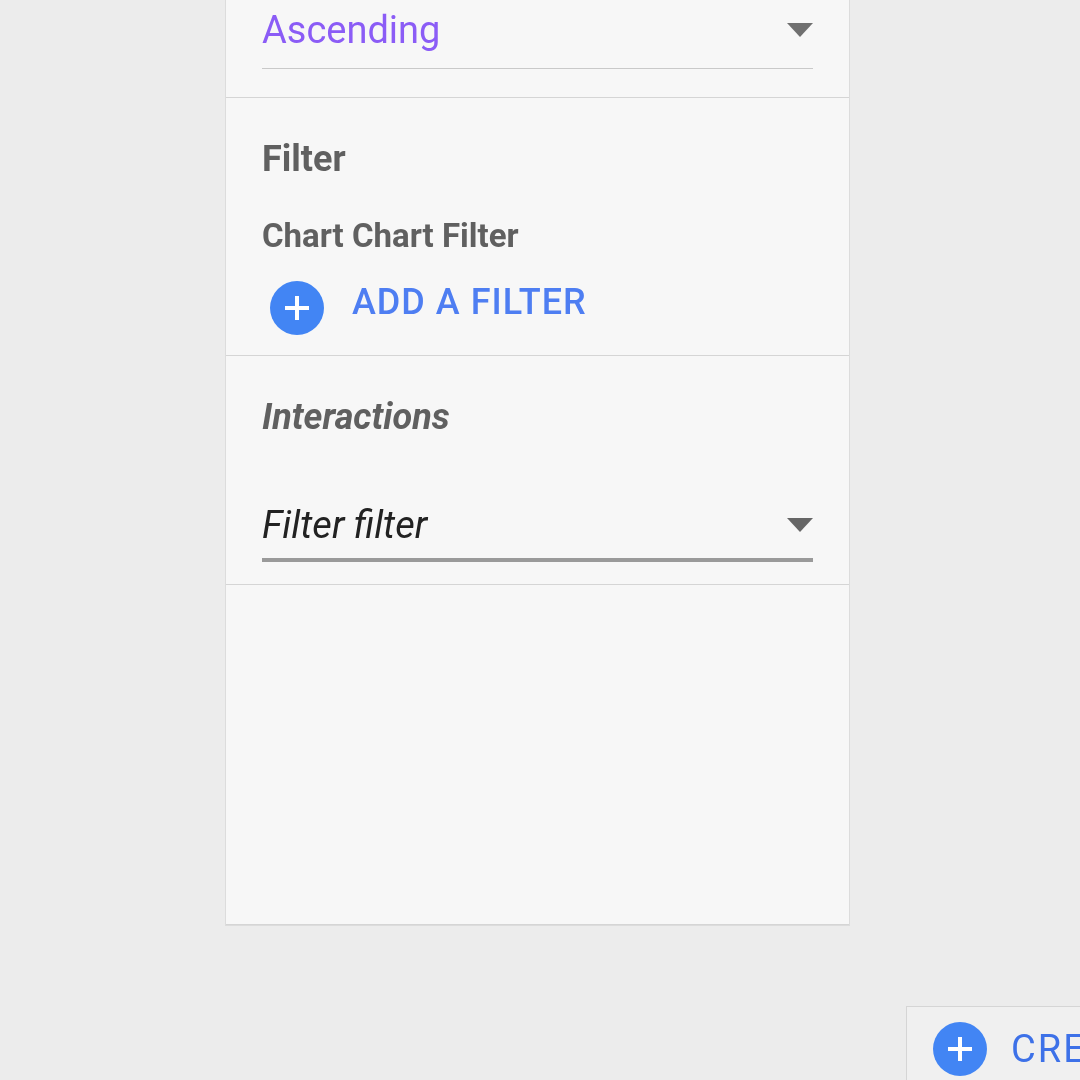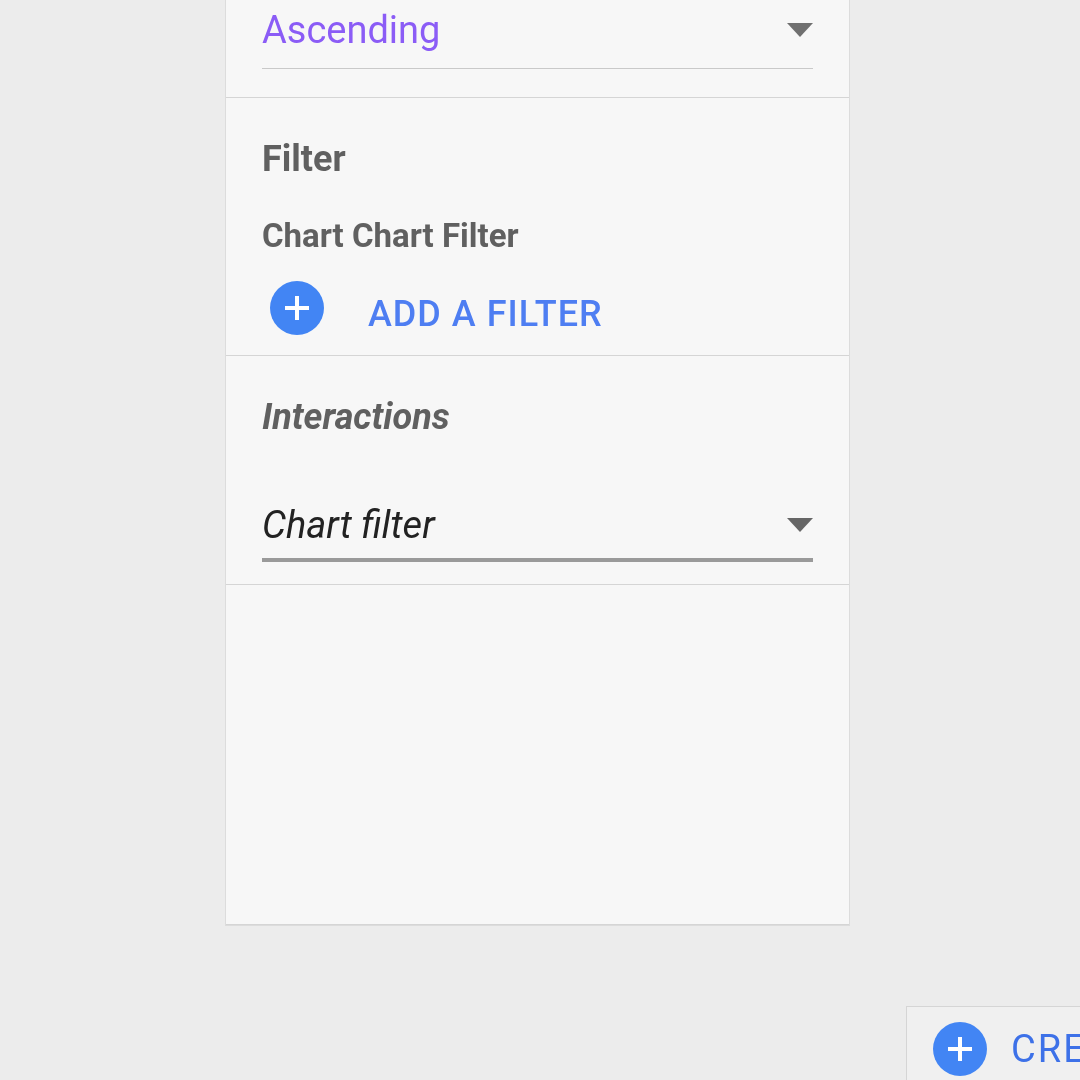--- a/index.html
+++ b/index.html
@@ -55,22 +55,22 @@
       margin-bottom: 36px;
     }
     .subheading {
       font-size: 33px;
       font-weight: 700;
       color: #606060;
       margin-bottom: 26px;
     }
     .add-filter-row {
       display: flex;
-      align-items: flex-end;
-      gap: 44px;
+      align-items: flex-start;
+      gap: 28px;
       padding-left: 8px;
       cursor: pointer;
     }
     .plus-circle {
       width: 54px;
       height: 54px;
       border-radius: 50%;
       background: #4285f4;
       display: flex;
       align-items: center;
@@ -159,21 +159,21 @@
           <rect x="2" y="12" width="24" height="4" fill="white"></rect>
         </svg>
       </span>
       <span class="add-filter-label">ADD A FILTER</span>
     </div>
   </div>
 
   <div class="section interactions-section">
     <div class="section-heading">Interactions</div>
     <div class="apply-select">
-      <span class="apply-text">Chart filter</span>
+      <span class="apply-text">Filter filter</span>
       <span class="dropdown-caret-dark"></span>
     </div>
   </div>
 
   <div class="section empty-section"></div>
 
 </div>
 
 <div class="create-btn">
   <span class="plus-circle">

